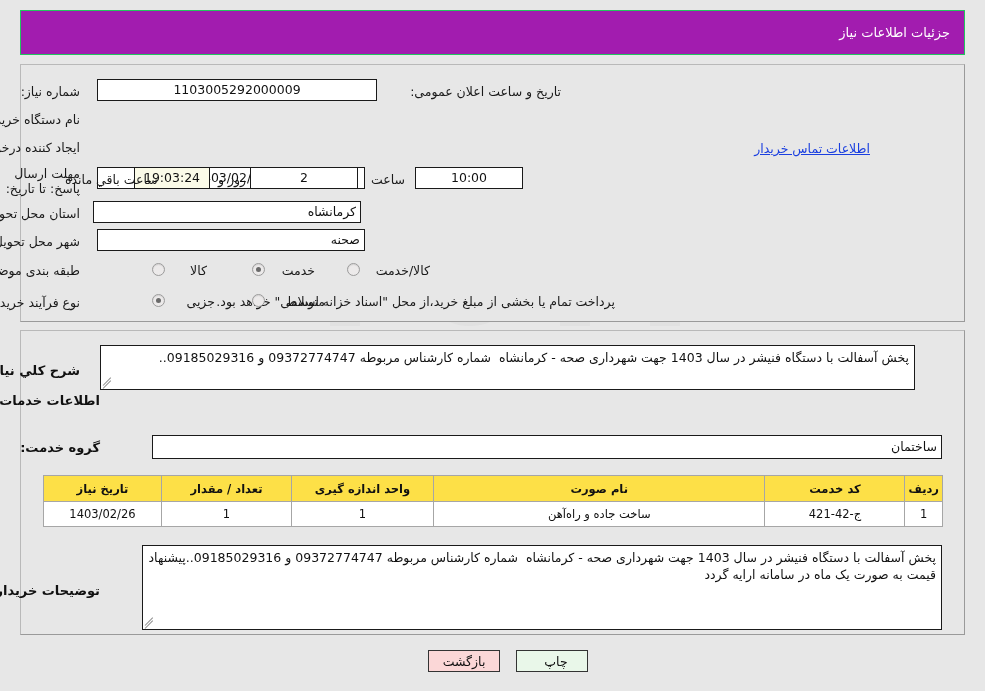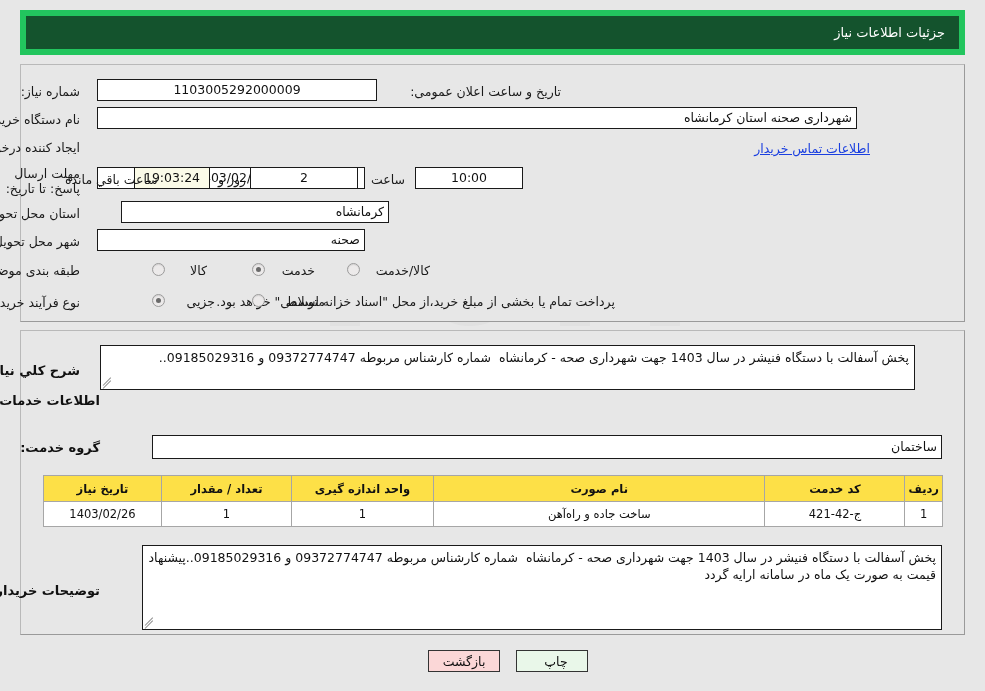--- a/index.html
+++ b/index.html
@@ -26,22 +26,22 @@
     pointer-events: none;
     z-index: 1;
     opacity: .30;
   }
 
   
   .titlebar {
     position: absolute;
     left: 20px; top: 10px;
     width: 945px; height: 45px;
-    background: #14532d;
-    border: 6px solid #22c55e;
+    background: #a21caf;
+    border: 1px solid #22c55e;
     display: flex;
     align-items: center;
     justify-content: flex-start;
     padding: 0 14px;
     z-index: 3;
   }
   .titlebar .t {
     color: #ffffff;
     font-size: 13px;
   }
@@ -237,36 +237,35 @@
   </div>
 
   <div class="panel" id="panel-top"></div>
 
   <div class="lbl" style="right:905px; top:84px;">شماره نیاز:</div>
   <div class="box ctr" style="right:608px; top:79px; width:280px; height:22px;">1103005292000009</div>
 
   <div class="lbl" style="right:424px; top:84px;">تاریخ و ساعت اعلان عمومی:</div>
 
   <div class="lbl" style="right:905px; top:112px;">نام دستگاه خریدار:</div>
-  <div class="box rgt" style="right:128px; top:107px; width:760px; height:22px;">شهرداری صحنه استان کرمانشاه</div>
 
   <div class="lbl" style="right:905px; top:140px;">ایجاد کننده درخواست:</div>
   <a class="link" style="right:115px; top:141px;" href="#">اطلاعات تماس خریدار</a>
 
   <div class="lbl two" style="right:905px; top:166px; width:80px; text-align:right;">مهلت ارسال پاسخ: تا تاریخ:</div>
   <div class="box ctr" style="right:620px; top:167px; width:268px; height:22px;">1403/02/26</div>
   <div class="lbl" style="right:580px; top:172px;">ساعت</div>
   <div class="box ctr" style="right:462px; top:167px; width:108px; height:22px;">10:00</div>
   <div class="box ctr" style="left:250px; top:167px; width:108px; height:22px;">2</div>
   <div class="lbl" style="left:218px; top:172px;">روز و</div>
   <div class="box timer" style="left:134px; top:167px; width:76px; height:22px;">19:03:24</div>
   <div class="lbl" style="left:65px; top:172px;">ساعت باقي مانده</div>
 
   <div class="lbl" style="right:905px; top:206px;">استان محل تحویل:</div>
-  <div class="box rgt" style="right:596px; top:201px; width:268px; height:22px;">کرمانشاه</div>
+  <div class="box rgt" style="right:624px; top:201px; width:268px; height:22px;">کرمانشاه</div>
 
   <div class="lbl" style="right:905px; top:234px;">شهر محل تحویل:</div>
   <div class="box rgt" style="right:620px; top:229px; width:268px; height:22px;">صحنه</div>
 
   <div class="lbl" style="right:905px; top:263px;">طبقه بندی موضوعی:</div>
   <div class="radio" style="right:820px; top:263px;"></div>
   <div class="lbl" style="right:778px; top:263px;">کالا</div>
   <div class="radio on" style="right:720px; top:263px;"></div>
   <div class="lbl" style="right:670px; top:263px;">خدمت</div>
   <div class="radio" style="right:625px; top:263px;"></div>

